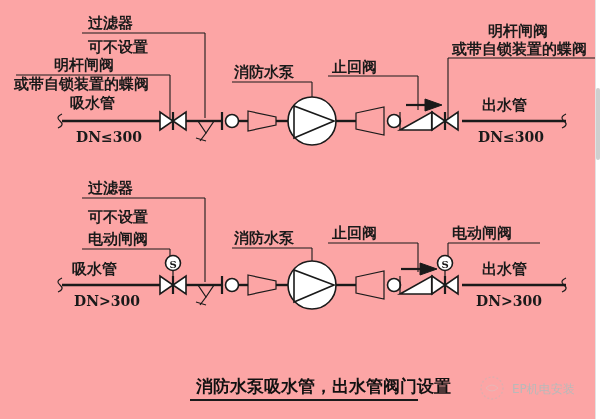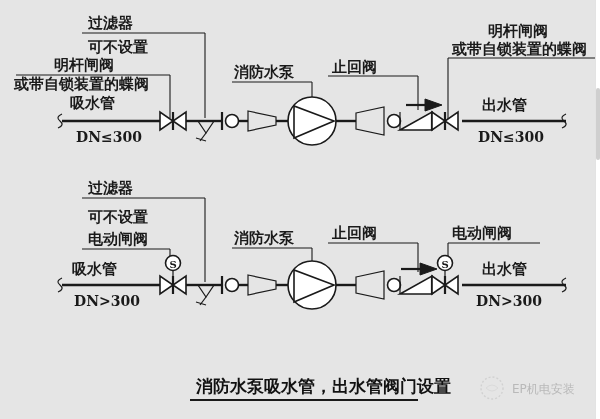--- a/index.html
+++ b/index.html
@@ -7,21 +7,21 @@
     padding: 0;
     background: #ffffff;
   }
   body {
     font-family: "DejaVu Sans", "Liberation Sans", sans-serif;
   }
   #page {
     position: relative;
     width: 600px;
     height: 419px;
-    background: #e5e5e5;
+    background: #fca5a5;
     overflow: hidden;
   }
   #diagram-svg {
     position: absolute;
     left: 0;
     top: 0;
     width: 600px;
     height: 419px;
     display: block;
   }

